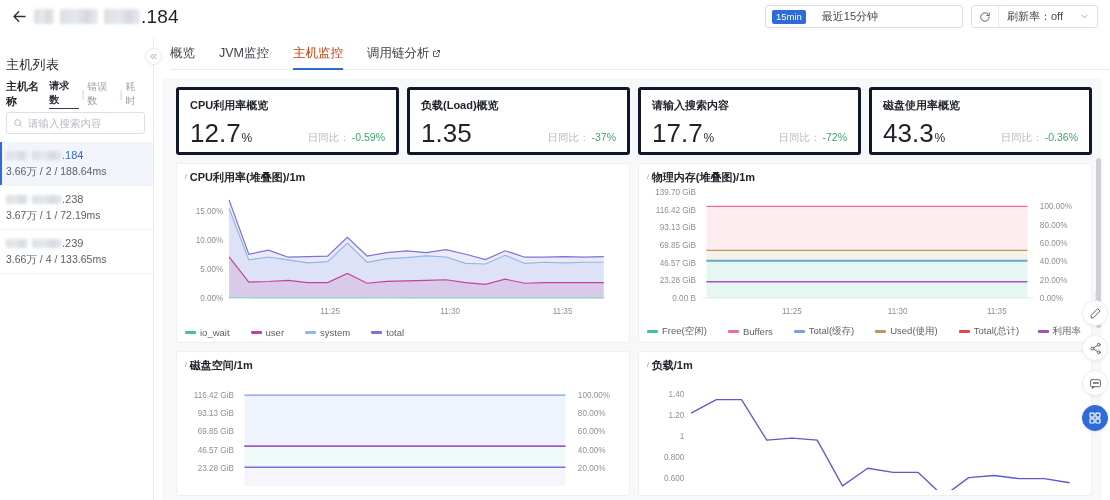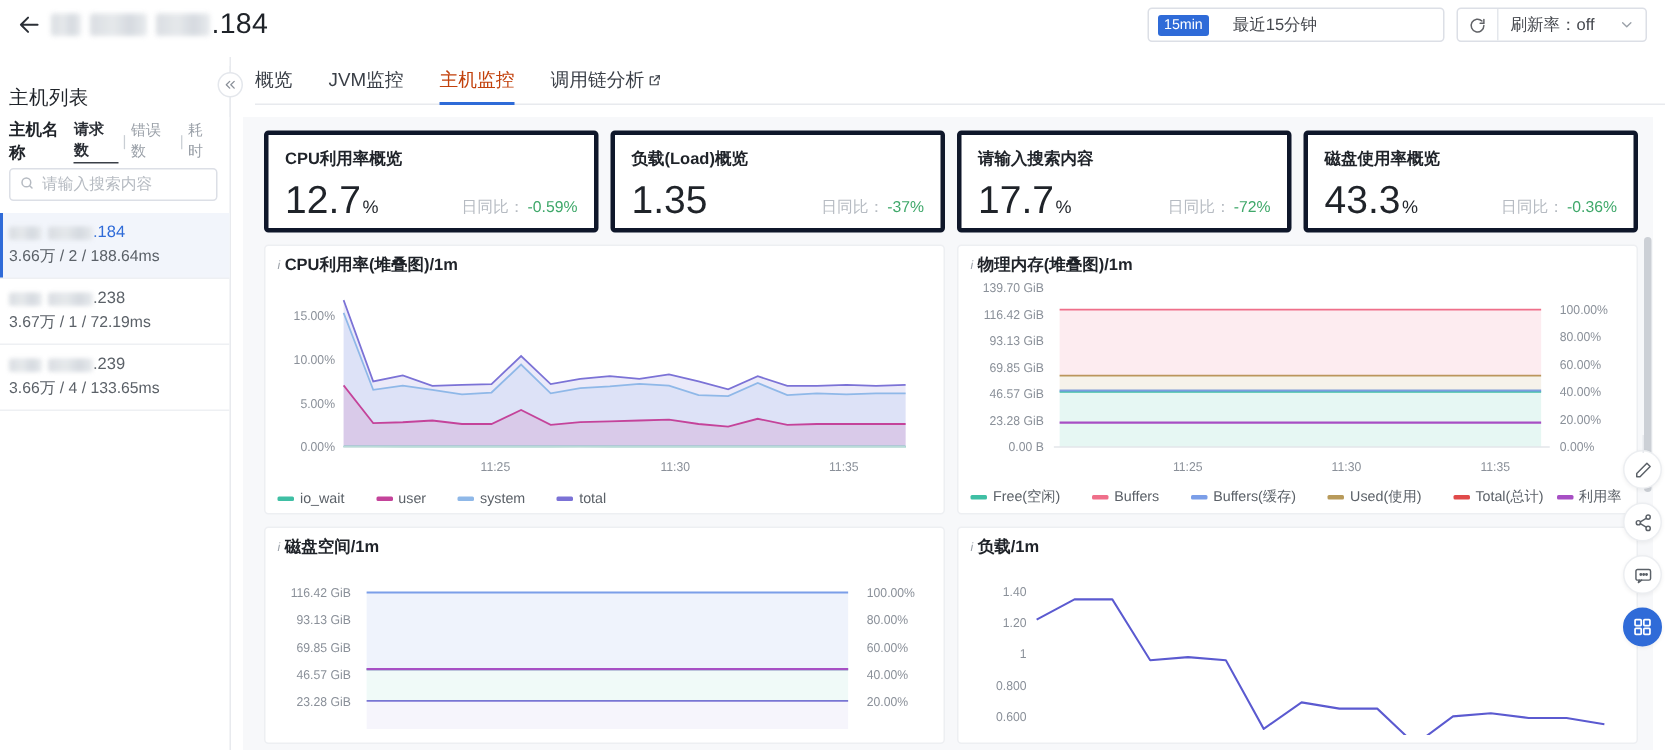--- a/index.html
+++ b/index.html
@@ -473,21 +473,21 @@
           <span class="legend-item">
             <span class="legend-swatch" style="background:#3fbfa4"></span>
             <span class="legend-label">Free(空闲)</span>
           </span>
           <span class="legend-item">
             <span class="legend-swatch" style="background:#ef6f8a"></span>
             <span class="legend-label">Buffers</span>
           </span>
           <span class="legend-item">
             <span class="legend-swatch" style="background:#7b9ee8"></span>
-            <span class="legend-label">Buffers(缓存)</span>
+            <span class="legend-label">Total(缓存)</span>
           </span>
           <span class="legend-item">
             <span class="legend-swatch" style="background:#b89a5a"></span>
             <span class="legend-label">Used(使用)</span>
           </span>
           <span class="legend-item">
             <span class="legend-swatch" style="background:#e04a4a"></span>
             <span class="legend-label">Total(总计)</span>
           </span>
         </div>

